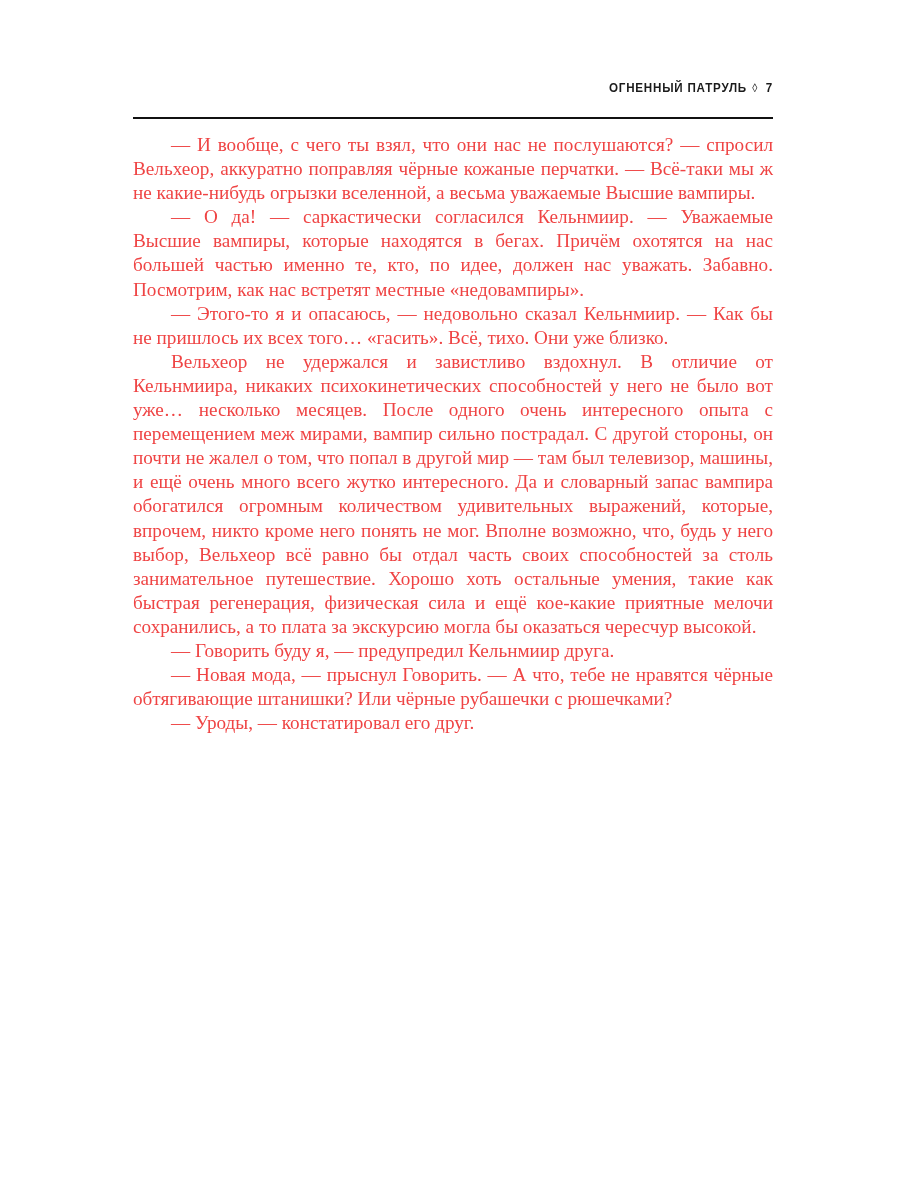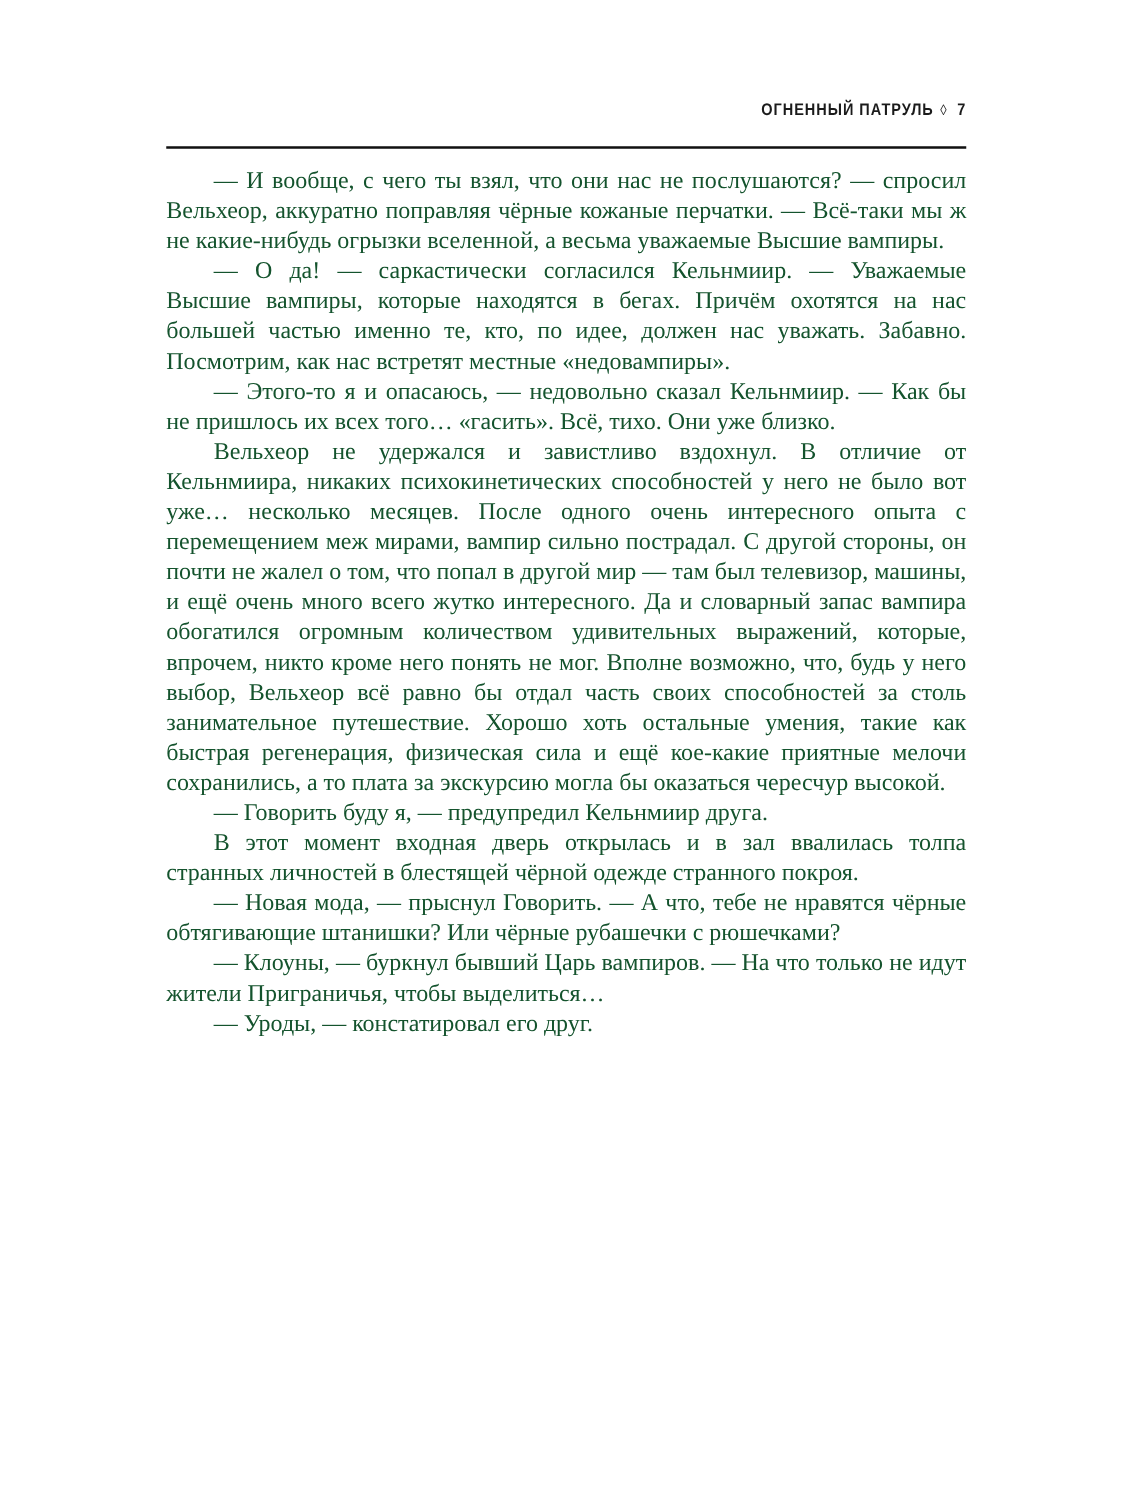--- a/index.html
+++ b/index.html
@@ -60,21 +60,21 @@
 
   
   .textblock {
     position: absolute;
     left: 133px;
     top: 133px;
     width: 640px;
     font-family: "Liberation Serif", "DejaVu Serif", serif;
     font-size: 19.2px;
     line-height: 24.1px;
-    color: #14532d;
+    color: #ef4444;
     text-align: justify;
     text-justify: inter-word;
     hyphens: manual;
   }
 
   .textblock p {
     margin: 0;
     text-indent: 38px;
     text-align: justify;
   }
@@ -93,19 +93,17 @@
   </div>
 
   <div class="head-rule"></div>
 
   <div class="textblock">
     <p>— И вообще, с чего ты взял, что они нас не послушаются? — спросил Вельхеор, аккуратно поправляя чёрные кожаные перчатки. — Всё-таки мы ж не какие-нибудь огрызки вселенной, а весьма уважаемые Высшие вампиры.</p>
     <p>— О да! — саркастически согласился Кельнмиир. — Уважаемые Высшие вампиры, которые находятся в бегах. Причём охотятся на нас большей частью именно те, кто, по идее, должен нас уважать. Забавно. Посмотрим, как нас встретят местные «недовампиры».</p>
     <p>— Этого-то я и опасаюсь, — недовольно сказал Кельнмиир. — Как бы не пришлось их всех того… «гасить». Всё, тихо. Они уже близко.</p>
     <p>Вельхеор не удержался и завистливо вздохнул. В отличие от Кельнмиира, никаких психокинетических способностей у него не было вот уже… несколько месяцев. После одного очень интересного опыта с перемещением меж мирами, вампир сильно пострадал. С другой стороны, он почти не жалел о том, что попал в другой мир — там был телевизор, машины, и ещё очень много всего жутко интересного. Да и словарный запас вампира обогатился огромным количеством удивительных выражений, которые, впрочем, никто кроме него понять не мог. Вполне возможно, что, будь у него выбор, Вельхеор всё равно бы отдал часть своих способностей за столь занимательное путешествие. Хорошо хоть остальные умения, такие как быстрая регенерация, физическая сила и ещё кое-какие приятные мелочи сохранились, а то плата за экскурсию могла бы оказаться чересчур высокой.</p>
     <p>— Говорить буду я, — предупредил Кельнмиир друга.</p>
-    <p>В этот момент входная дверь открылась и в зал ввалилась толпа странных личностей в блестящей чёрной одежде странного покроя.</p>
     <p>— Новая мода, — прыснул Говорить. — А что, тебе не нравятся чёрные обтягивающие штанишки? Или чёрные рубашечки с рюшечками?</p>
-    <p>— Клоуны, — буркнул бывший Царь вампиров. — На что только не идут жители Приграничья, чтобы выделиться…</p>
     <p>— Уроды, — констатировал его друг.</p>
   </div>
 
 </div>
 
 </body></html>

